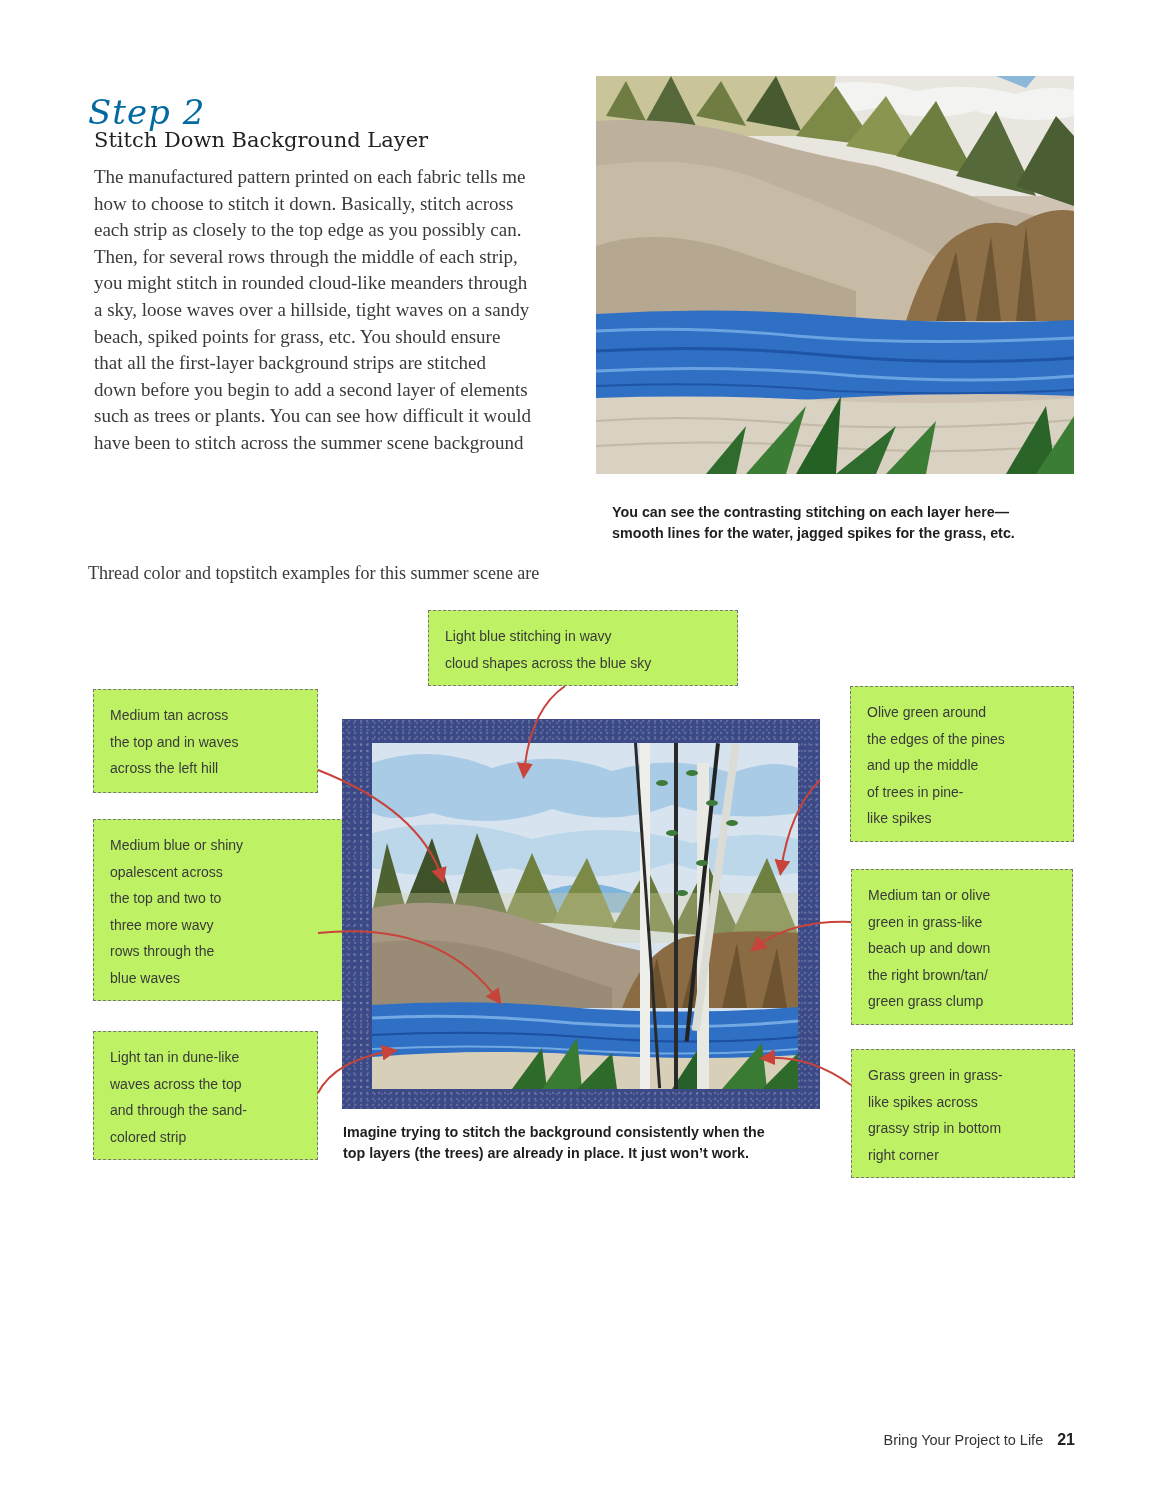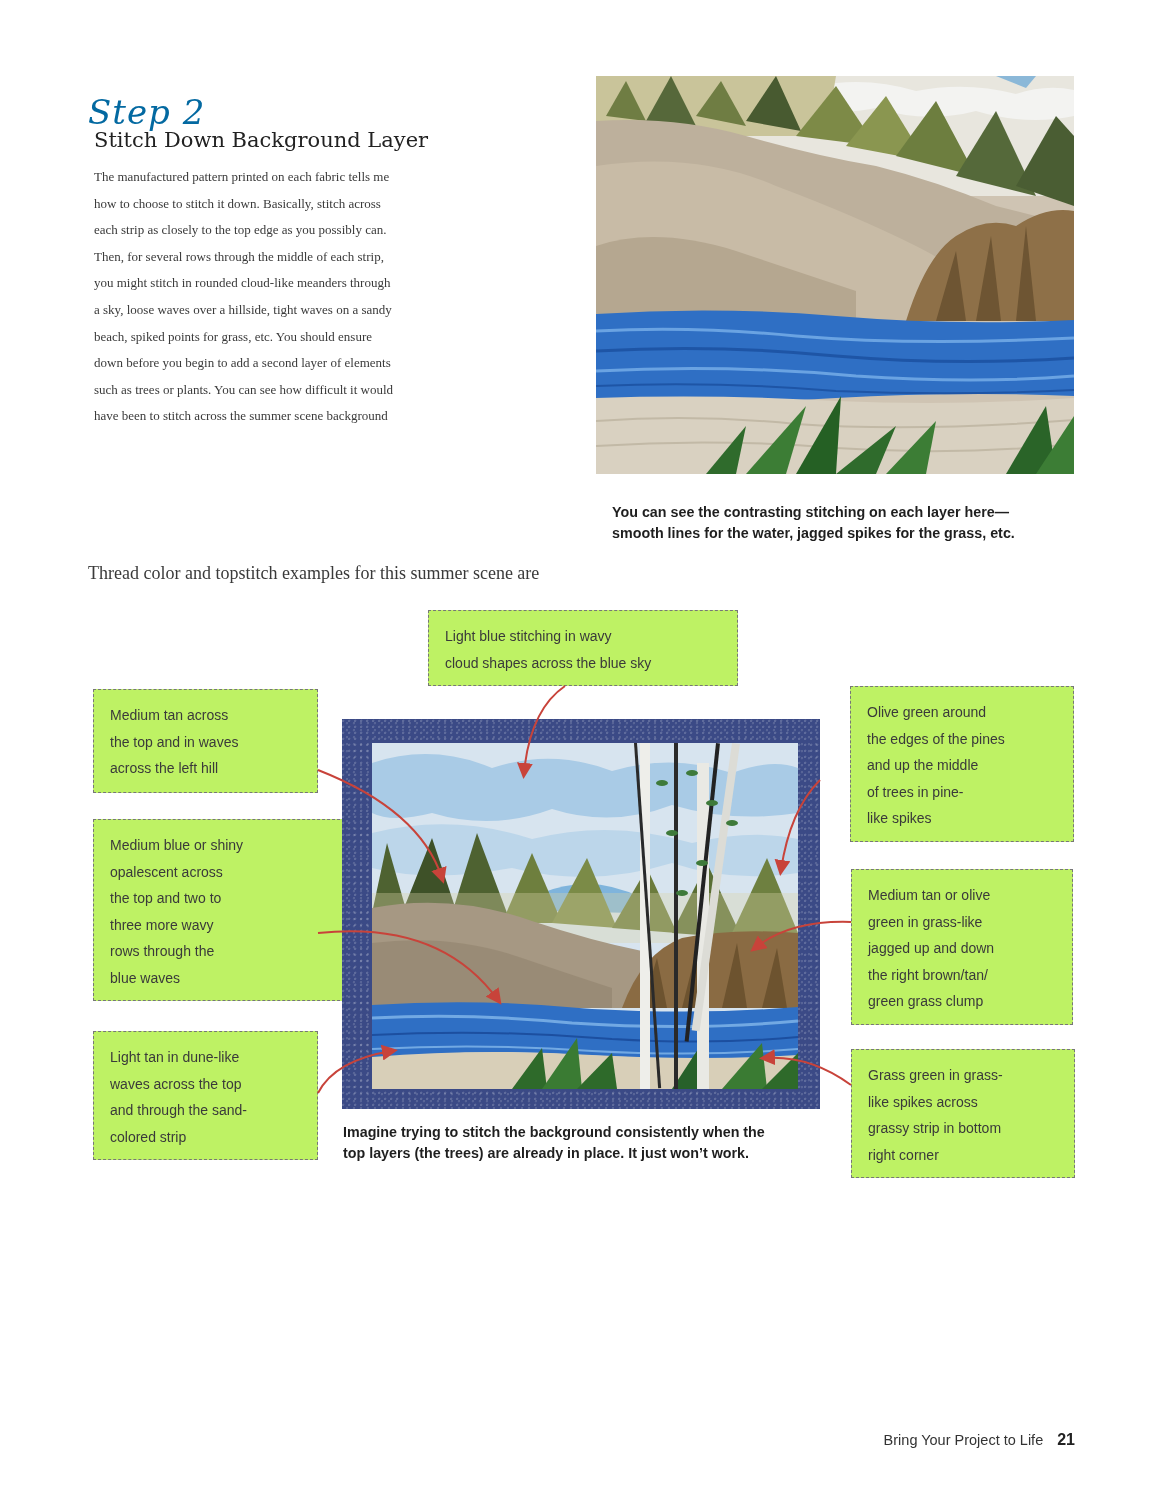--- a/index.html
+++ b/index.html
@@ -11,21 +11,21 @@
     font-size: 34px; color: #0369a1; letter-spacing: 1px;
   }
   .section-title {
     position: absolute; left: 94px; top: 128px;
     font-family: "DejaVu Serif", serif; font-size: 21px; color: #222;
     white-space: nowrap;
     text-align: center;
   }
   .intro {
     position: absolute; left: 94px; top: 164px; width: 485px;
-    font-family: "Liberation Serif", serif; font-size: 13px; line-height: 26.6px;
+    font-family: "Liberation Serif", serif; font-size: 19px; line-height: 26.6px;
     color: #3a3a3a; margin: 0;
   }
   .intro span { display: block; white-space: nowrap; }
 
   .photo-top {
     position: absolute; left: 596px; top: 76px; width: 478px; height: 398px;
     overflow: hidden; background: #cfc4b3;
   }
   .caption-top {
     position: absolute; left: 596px; top: 486px; width: 480px;
@@ -84,20 +84,21 @@
 <div class="section-title">Stitch Down Background Layer</div>
 
 <p class="intro">
   <span>The manufactured pattern printed on each fabric tells me</span>
   <span>how to choose to stitch it down. Basically, stitch across</span>
   <span>each strip as closely to the top edge as you possibly can.</span>
   <span>Then, for several rows through the middle of each strip,</span>
   <span>you might stitch in rounded cloud-like meanders through</span>
   <span>a sky, loose waves over a hillside, tight waves on a sandy</span>
   <span>beach, spiked points for grass, etc. You should ensure</span>
+  <span>that all the first-layer background strips are stitched</span>
   <span>down before you begin to add a second layer of elements</span>
   <span>such as trees or plants. You can see how difficult it would</span>
   <span>have been to stitch across the summer scene background</span>
 </p>
 
 <div class="photo-top">
   <svg width="478" height="398" viewBox="0 0 478 398" xmlns="http://www.w3.org/2000/svg">
 
     <rect x="0" y="0" width="478" height="120" fill="#e8e6de"></rect>
     <path d="M220 10 Q270 0 320 15 Q370 5 420 18 Q450 8 478 14 L478 40 Q430 50 380 35 Q330 48 280 32 Q240 40 220 30 Z" fill="#f3f3f1"></path>
@@ -182,21 +183,21 @@
   <span>Olive green around</span>
   <span>the edges of the pines</span>
   <span>and up the middle</span>
   <span>of trees in pine-</span>
   <span>like spikes</span>
 </div>
 
 <div class="note" style="left:851px; top:869px; width:222px; height:156px;">
   <span>Medium tan or olive</span>
   <span>green in grass-like</span>
-  <span>jagged up and down</span>
+  <span>beach up and down</span>
   <span>the right brown/tan/</span>
   <span>green grass clump</span>
 </div>
 
 <div class="note" style="left:851px; top:1049px; width:224px; height:129px;">
   <span>Grass green in grass-</span>
   <span>like spikes across</span>
   <span>grassy strip in bottom</span>
   <span>right corner</span>
 </div>

